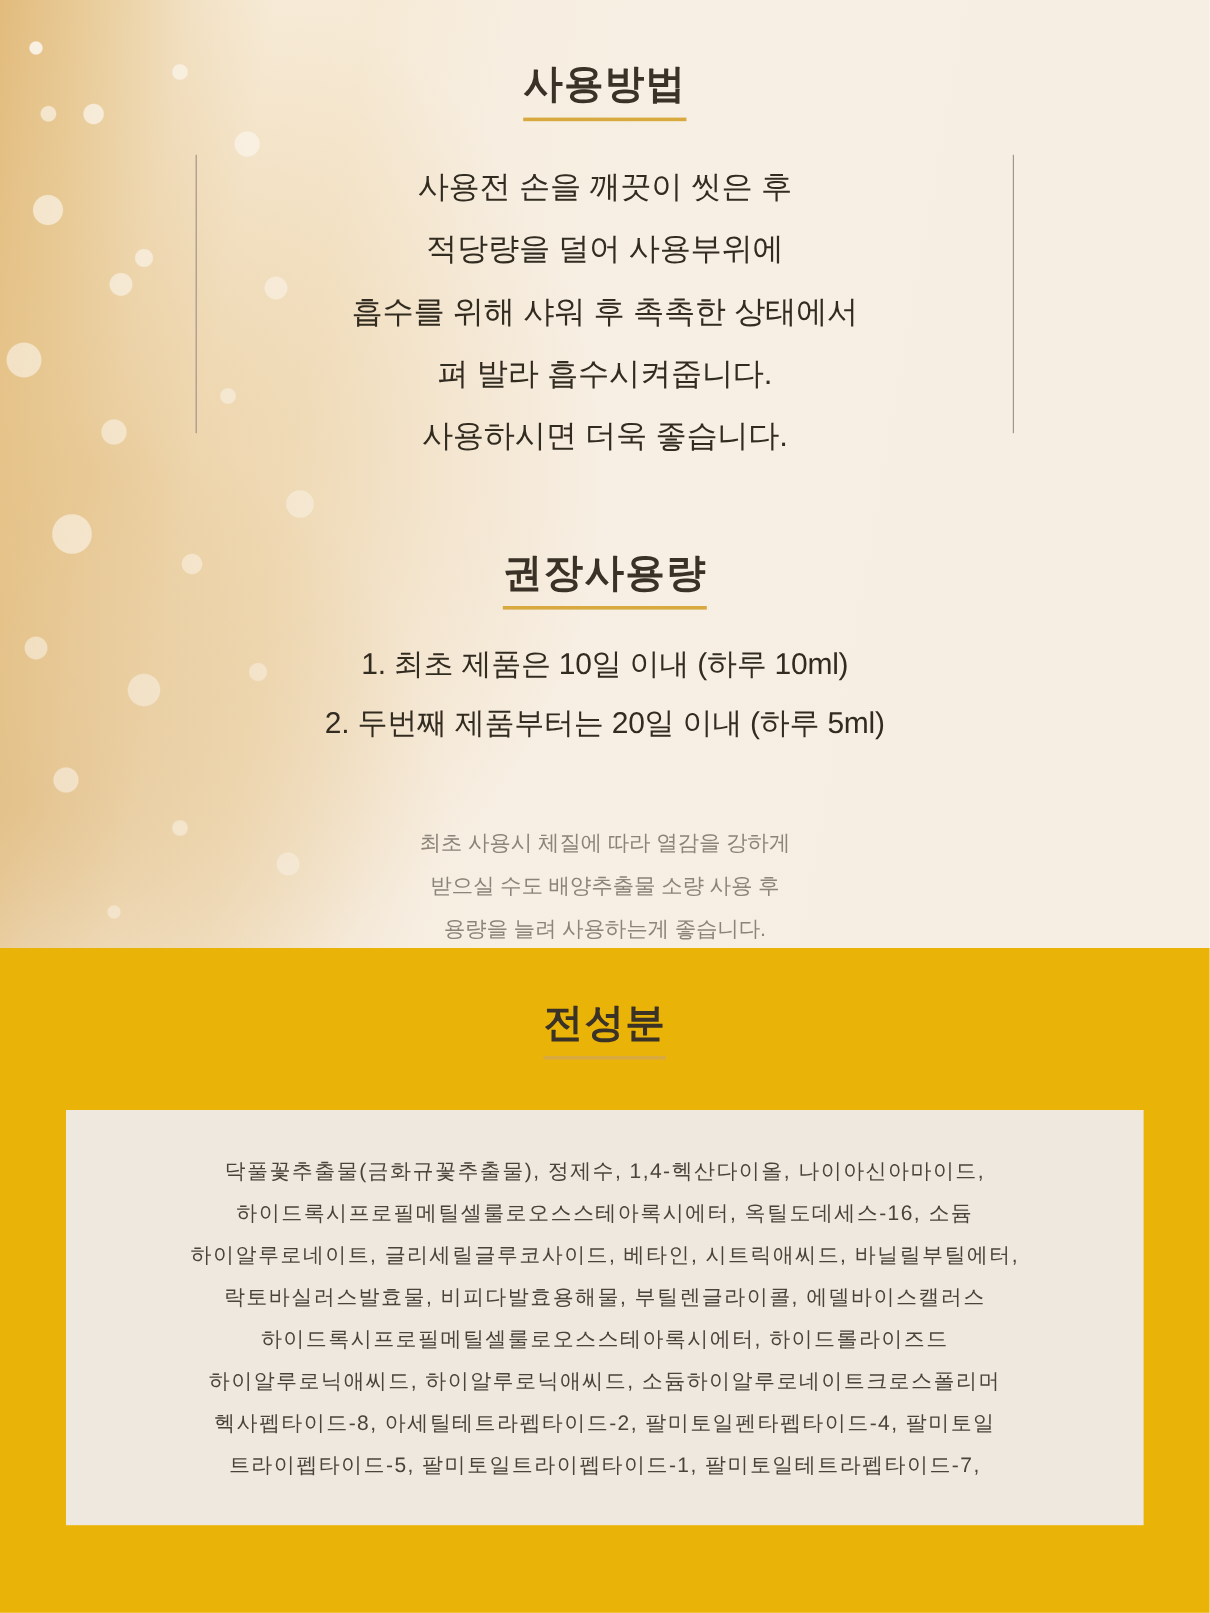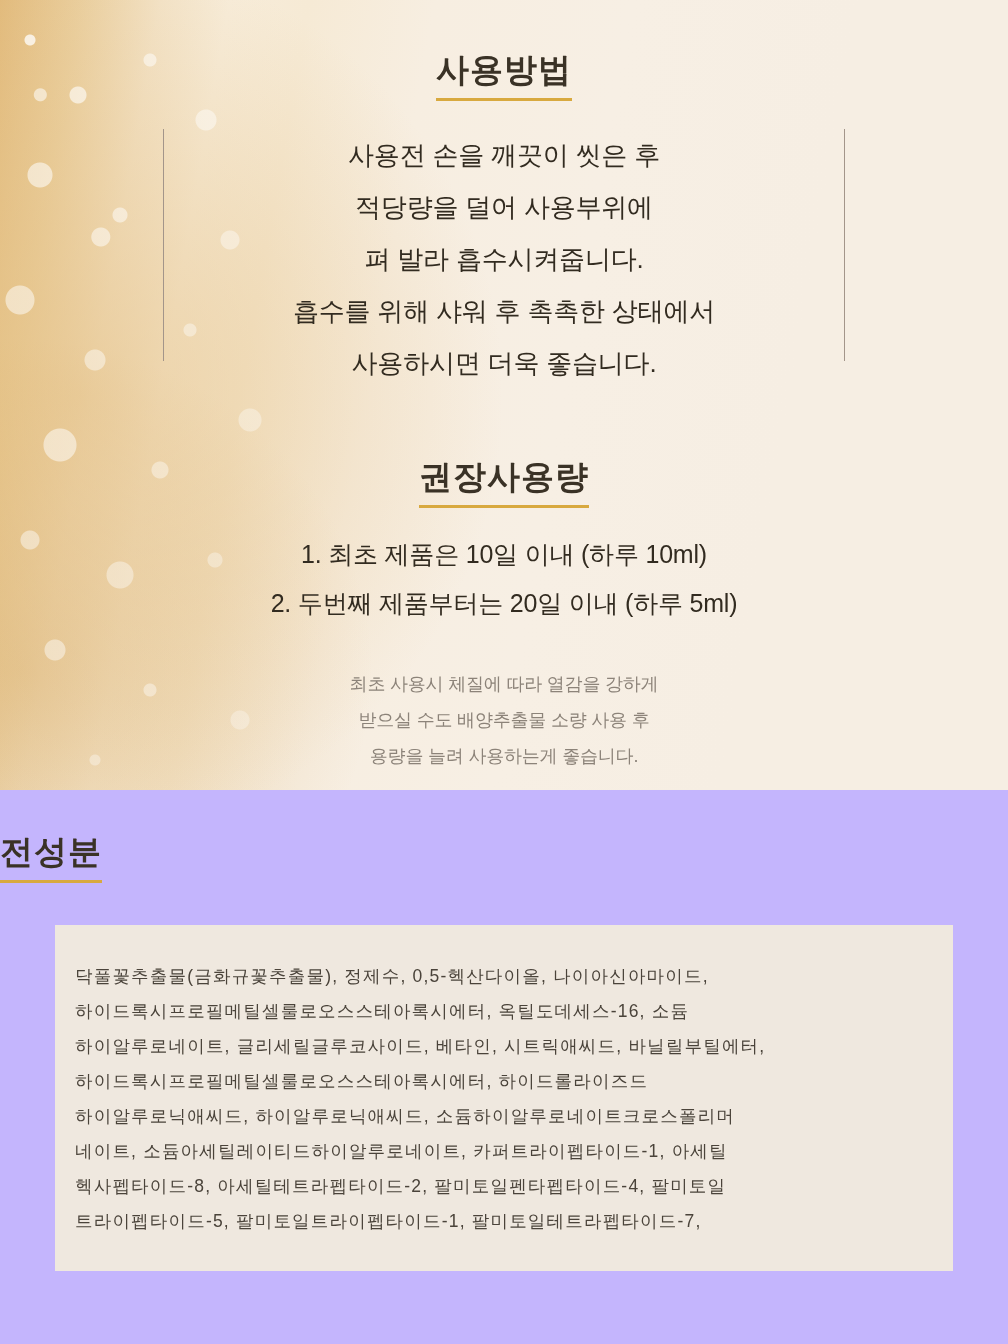--- a/index.html
+++ b/index.html
@@ -106,33 +106,34 @@
 
   .dosage-item {
     font-size: 25px;
     color: #322b20;
     line-height: 49px;
     letter-spacing: -0.2px;
   }
   .dosage-list { margin-top: 22px; }
 
   .note {
-    margin-top: 38px;
+    margin-top: 56px;
     font-size: 18px;
     color: #8c8379;
     line-height: 36px;
     letter-spacing: -0.2px;
   }
 
   
   .ingredients-section {
     position: relative;
     width: 1008px;
     height: 554px;
-    background: #c4b5fd;
+    background: #eab308;
+    text-align: center;
   }
   .ing-title-wrap { padding-top: 40px; }
 
   .ing-box {
     margin: 42px 55px 0 55px;
     background: #efe8df;
     padding: 34px 20px 32px;
   }
   .ing-line {
     font-size: 17.5px;
@@ -152,22 +153,22 @@
 
       <div class="usage-title-wrap">
         <div class="heading">사용방법</div>
       </div>
 
       <div class="usage-body">
         <span class="vbar left"></span>
         <span class="vbar right"></span>
         <div class="usage-line">사용전 손을 깨끗이 씻은 후</div>
         <div class="usage-line">적당량을  덜어 사용부위에</div>
+        <div class="usage-line">흡수를 위해 샤워 후 촉촉한 상태에서</div>
         <div class="usage-line">펴 발라 흡수시켜줍니다.</div>
-        <div class="usage-line">흡수를 위해 샤워 후 촉촉한 상태에서</div>
         <div class="usage-line">사용하시면   더욱 좋습니다.</div>
       </div>
 
       <div class="dosage-title-wrap">
         <div class="heading">권장사용량</div>
       </div>
 
       <div class="dosage-list">
         <div class="dosage-item">1. 최초 제품은 10일 이내 (하루 10ml)</div>
         <div class="dosage-item">2. 두번째  제품부터는 20일 이내 (하루 5ml)</div>
@@ -181,25 +182,25 @@
 
     </div>
   </section>
 
   <section class="ingredients-section">
     <div class="ing-title-wrap">
       <div class="heading">전성분</div>
     </div>
 
     <div class="ing-box">
-      <div class="ing-line">닥풀꽃추출물(금화규꽃추출물), 정제수, 0,5-헥산다이올, 나이아신아마이드,</div>
+      <div class="ing-line">닥풀꽃추출물(금화규꽃추출물), 정제수, 1,4-헥산다이올, 나이아신아마이드,</div>
       <div class="ing-line">하이드록시프로필메틸셀룰로오스스테아록시에터, 옥틸도데세스-16, 소듐</div>
       <div class="ing-line">하이알루로네이트, 글리세릴글루코사이드, 베타인, 시트릭애씨드, 바닐릴부틸에터,</div>
+      <div class="ing-line">락토바실러스발효물, 비피다발효용해물, 부틸렌글라이콜, 에델바이스캘러스</div>
       <div class="ing-line">하이드록시프로필메틸셀룰로오스스테아록시에터, 하이드롤라이즈드</div>
       <div class="ing-line">하이알루로닉애씨드, 하이알루로닉애씨드, 소듐하이알루로네이트크로스폴리머</div>
-      <div class="ing-line">네이트, 소듐아세틸레이티드하이알루로네이트, 카퍼트라이펩타이드-1, 아세틸</div>
       <div class="ing-line">헥사펩타이드-8, 아세틸테트라펩타이드-2, 팔미토일펜타펩타이드-4, 팔미토일</div>
       <div class="ing-line">트라이펩타이드-5, 팔미토일트라이펩타이드-1, 팔미토일테트라펩타이드-7,</div>
 
     </div>
   </section>
 
 </div>
 
 </body></html>

